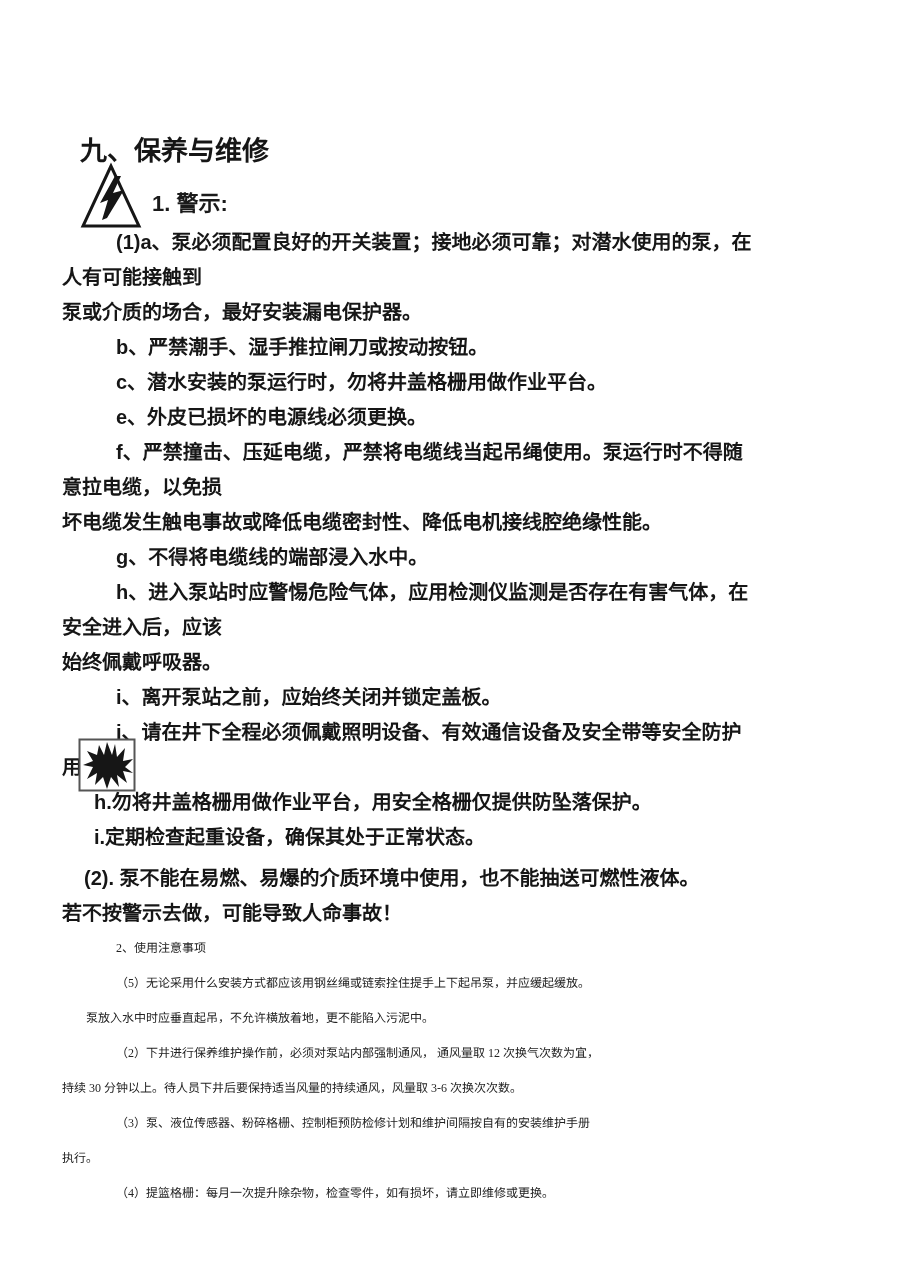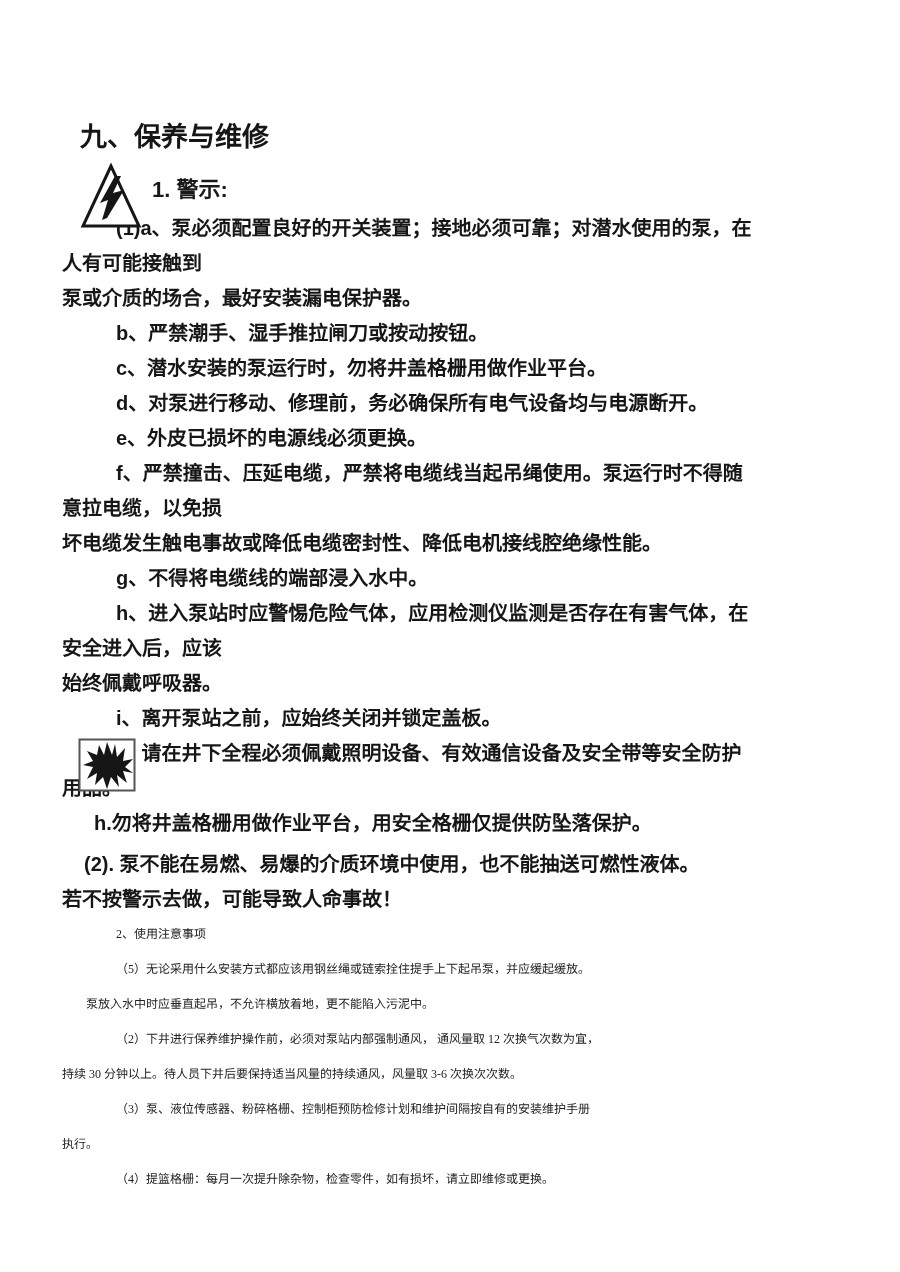--- a/index.html
+++ b/index.html
@@ -4,21 +4,21 @@
 <style>
   html, body { margin: 0; padding: 0; background: #ffffff; }
   .page {
     position: relative;
     width: 776px;
     height: 1272px;
     background: #ffffff;
     color: #1a1a1a;
     overflow: hidden;
     box-sizing: border-box;
-    padding: 2px 20px 0 62px;
+    padding: 16px 20px 0 62px;
   }
   .title {
     margin: 120px 0 0 18px;
     font-family: "Liberation Sans", sans-serif;
     font-weight: bold;
     font-size: 27px;
     line-height: 30px;
     color: #161616;
   }
   .warn-heading {
@@ -78,30 +78,30 @@
   </svg>
 
   <h1 class="title">九、保养与维修</h1>
 
   <div class="warn-heading">1. 警示:</div>
 
   <p class="warn first">(1)a、泵必须配置良好的开关装置；接地必须可靠；对潜水使用的泵，在人有可能接触到
 泵或介质的场合，最好安装漏电保护器。</p>
   <p class="warn">b、严禁潮手、湿手推拉闸刀或按动按钮。</p>
   <p class="warn">c、潜水安装的泵运行时，勿将井盖格栅用做作业平台。</p>
-  <p class="warn">d、对泵进行移动、修理前，务必确保所有电气设备均与电源断开。</p>
   <p class="warn">e、外皮已损坏的电源线必须更换。</p>
   <p class="warn">f、严禁撞击、压延电缆，严禁将电缆线当起吊绳使用。泵运行时不得随意拉电缆，以免损
 坏电缆发生触电事故或降低电缆密封性、降低电机接线腔绝缘性能。</p>
   <p class="warn">g、不得将电缆线的端部浸入水中。</p>
   <p class="warn">h、进入泵站时应警惕危险气体，应用检测仪监测是否存在有害气体，在安全进入后，应该
 始终佩戴呼吸器。</p>
   <p class="warn">i、离开泵站之前，应始终关闭并锁定盖板。</p>
   <p class="warn">j、请在井下全程必须佩戴照明设备、有效通信设备及安全带等安全防护用品。</p>
   <p class="warn indent-sm">h.勿将井盖格栅用做作业平台，用安全格栅仅提供防坠落保护。</p>
+  <p class="warn indent-sm">i.定期检查起重设备，确保其处于正常状态。</p>
 
   <p class="warn explosion-para">(2). 泵不能在易燃、易爆的介质环境中使用，也不能抽送可燃性液体。
 若不按警示去做，可能导致人命事故！</p>
 
   <p class="sec2-heading">2、使用注意事项</p>
 
   <p class="use hang">（5）无论采用什么安装方式都应该用钢丝绳或链索拴住提手上下起吊泵，并应缓起缓放。
 泵放入水中时应垂直起吊，不允许横放着地，更不能陷入污泥中。</p>
   <p class="use">（2）下井进行保养维护操作前，必须对泵站内部强制通风， 通风量取 12 次换气次数为宜，
 持续 30 分钟以上。待人员下井后要保持适当风量的持续通风，风量取 3-6 次换次次数。</p>

